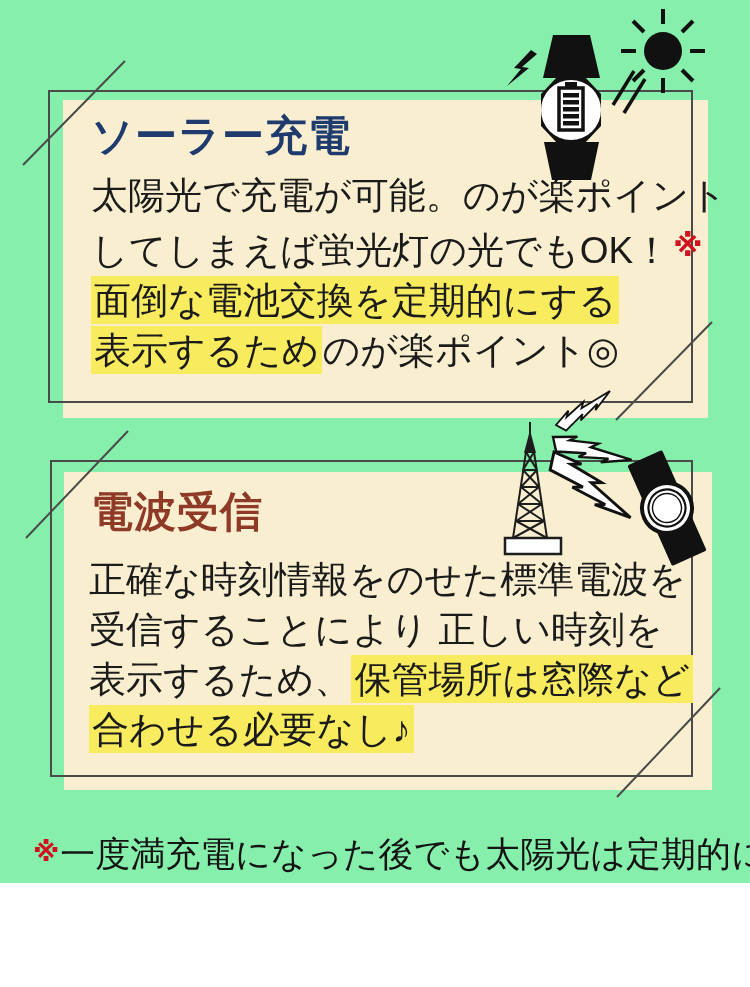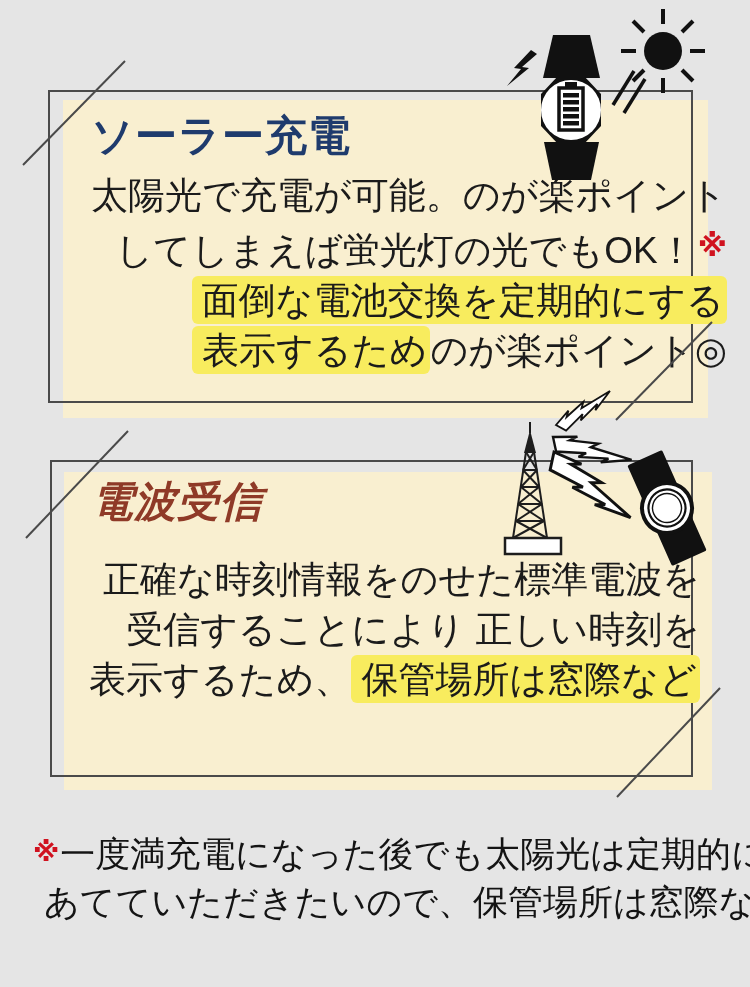--- a/index.html
+++ b/index.html
@@ -1,38 +1,38 @@
 <!DOCTYPE html>
 <html><head>
 <meta charset="utf-8">
 <style>
   html,body{margin:0;padding:0;background:#ffffff;}
   .stage{
-    position:relative;width:750px;height:987px;background:#e5e5e5;overflow:hidden;
-    font-family:"Liberation Sans","DejaVu Sans",sans-serif;color:#1b1b1b;text-align:right;
+    position:relative;width:750px;height:883px;background:#86efac;overflow:hidden;
+    font-family:"Liberation Sans","DejaVu Sans",sans-serif;color:#1b1b1b;
   }
   
   .cream{position:absolute;background:#f9efd0;z-index:1;}
   .cream1{left:63px;top:100px;width:645px;height:318px;}
   .cream2{left:64px;top:472px;width:648px;height:318px;}
   .frame{position:absolute;border:2px solid #4a4a4a;background:transparent;z-index:2;}
   .frame1{left:48px;top:90px;width:641px;height:309px;}
   .frame2{left:50px;top:460px;width:639px;height:313px;}
 
   .panel-text{position:absolute;z-index:3;}
   .pt1{left:63px;top:100px;width:645px;}
   .pt2{left:64px;top:472px;width:648px;}
   .title{margin:0;font-size:42px;font-weight:bold;letter-spacing:1px;line-height:1.15;position:absolute;}
   .t-navy{color:#1f3b6d;left:28px;top:12px;}
-  .t-maroon{color:#8f3a27;left:27px;top:6px;font-style:italic;}
+  .t-maroon{color:#8f3a27;left:27px;top:16px;}
   .pbody{position:absolute;font-size:37px;line-height:50px;white-space:nowrap;}
   .pbody1{left:28px;top:71px;}
   .pbody2{left:25px;top:83px;}
   .t:empty,.hl:empty,.mk:empty{display:none;}
-  .hl{background:#f8ec5e;padding:4px 3px 3px 10px;border-radius:6px;}
+  .hl{background:#f8ec5e;padding:4px 3px 3px 3px;}
   .mk{color:#d0121f;font-size:30px;font-weight:bold;vertical-align:7px;margin-left:3px;}
 
   .footnote{position:absolute;left:19px;top:828px;width:715px;z-index:3;
     font-size:35px;line-height:48px;color:#141414;white-space:nowrap;}
   .fn-line{padding-left:25px;}
   .fn-line.first{padding-left:0;margin-left:14px;}
   .fn-mark{color:#d0121f;font-size:27px;font-weight:bold;vertical-align:5px;margin-right:1px;}
 
   svg.art{position:absolute;left:0;top:0;z-index:5;pointer-events:none;}
 </style>
@@ -55,20 +55,21 @@
       <div><span class="hl">表示するため</span><span class="t">のが楽ポイント◎</span></div>
     </div>
   </div>
 
   <div class="panel-text pt2">
     <h2 class="title t-maroon">電波受信</h2>
     <div class="pbody pbody2">
       <div><span class="t">正確な時刻情報をのせた標準電波を</span></div>
       <div><span class="t">受信することにより 正しい時刻を</span></div>
       <div><span class="t">表示するため、</span><span class="hl">保管場所は窓際など</span></div>
+      <div><span class="hl">合わせる必要なし♪</span></div>
     </div>
   </div>
 
   <div class="footnote">
     <div class="fn-line first"><span class="fn-mark">※</span><span>一度満充電になった後でも太陽光は定期的に</span></div>
     <div class="fn-line"><span>あてていただきたいので、保管場所は窓際など</span></div>
   </div>
 
   <svg class="art" width="750" height="987" viewBox="0 0 750 987">
 

